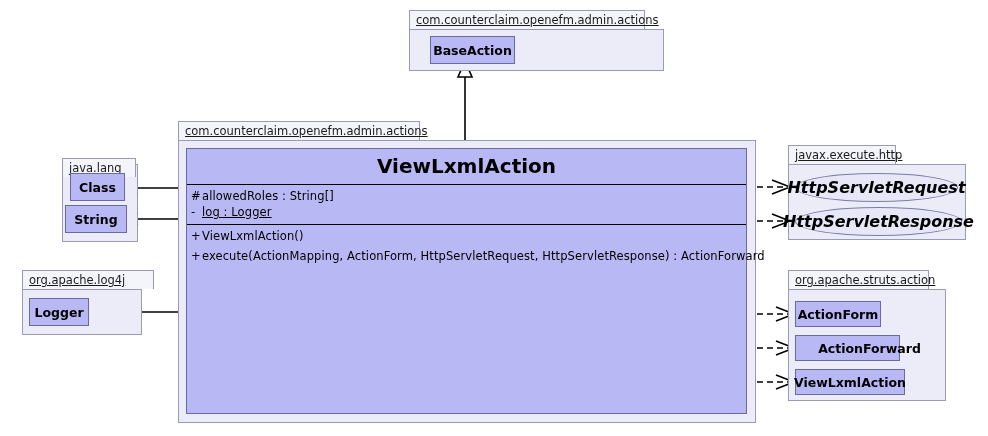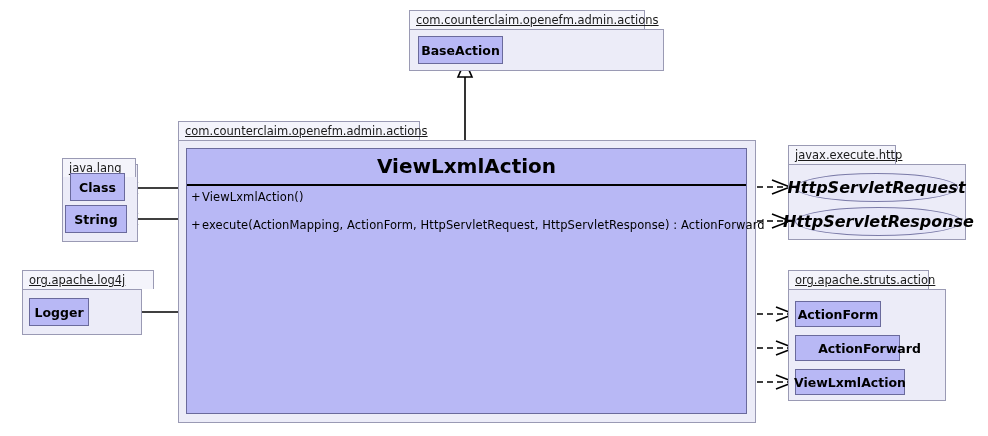--- a/index.html
+++ b/index.html
@@ -164,21 +164,21 @@
   <g>
     <line x1="747" y1="382" x2="790" y2="382" stroke="#000" stroke-width="1.6" stroke-dasharray="6,4"></line>
     <polyline points="776,375 794,382 776,389" fill="none" stroke="#000" stroke-width="1.6"></polyline>
   </g>
 </svg>
 
 <div class="pkg">
   <div class="pkg-tab" style="left:409px; top:10px; width:236px; height:19px;">com.counterclaim.openefm.admin.actions</div>
   <div class="pkg-body" style="left:409px; top:29px; width:255px; height:42px;"></div>
 </div>
-<div class="cls cls-small" style="left:418px; top:36px; width:85px; height:28px;">
+<div class="cls cls-small" style="left:430px; top:36px; width:85px; height:28px;">
   <div class="cls-title">BaseAction</div>
 </div>
 
 <div class="pkg">
   <div class="pkg-tab" style="left:62px; top:158px; width:74px; height:19px;">java.lang</div>
   <div class="pkg-body" style="left:62px; top:164px; width:76px; height:78px;"></div>
 </div>
 <div class="cls cls-small" style="left:70px; top:173px; width:55px; height:28px;">
   <div class="cls-title">Class</div>
 </div>
@@ -220,22 +220,30 @@
 </div>
 
 <div class="pkg">
   <div class="pkg-tab" style="left:178px; top:121px; width:242px; height:19px;">com.counterclaim.openefm.admin.actions</div>
   <div class="pkg-body" style="left:178px; top:140px; width:578px; height:283px;"></div>
 </div>
 
 <div class="cls cls-big" style="left:186px; top:148px; width:561px; height:266px;">
   <div class="cls-title">ViewLxmlAction</div>
   <div class="sep"></div>
+  <div class="compartment">
+    <div class="member">
+      <span class="vis">#</span><span>allowedRoles : String[]</span>
+    </div>
+    <div class="member">
+      <span class="vis">-</span><span class="static">log : Logger</span>
+    </div>
+  </div>
   <div class="sep"></div>
   <div class="compartment">
     <div class="member">
       <span class="vis">+</span><span>ViewLxmlAction()</span>
     </div>
-    <div class="member" style="margin-top:12px;">
+    <div class="member" style="margin-top:4px;">
       <span class="vis">+</span><span>execute(ActionMapping, ActionForm, HttpServletRequest, HttpServletResponse) : ActionForward</span>
     </div>
   </div>
 </div>
 
 </body></html>

